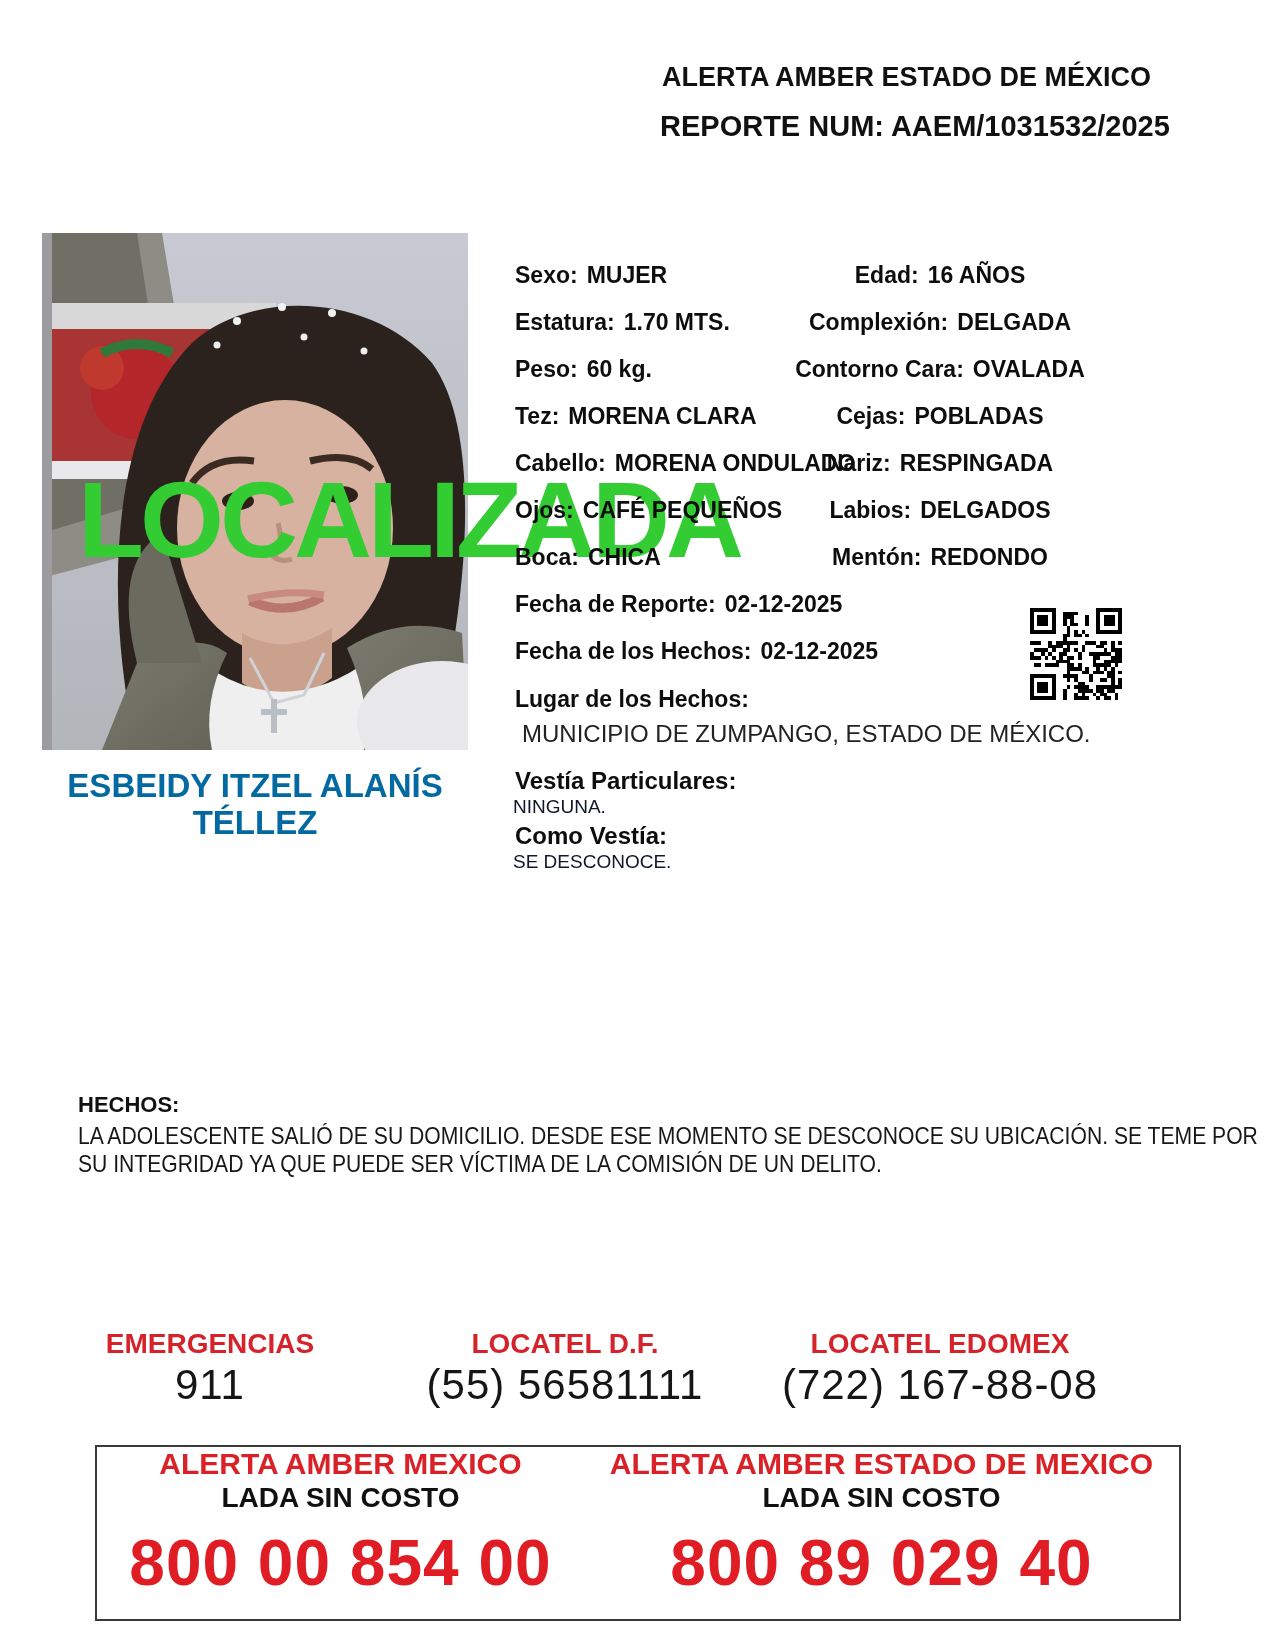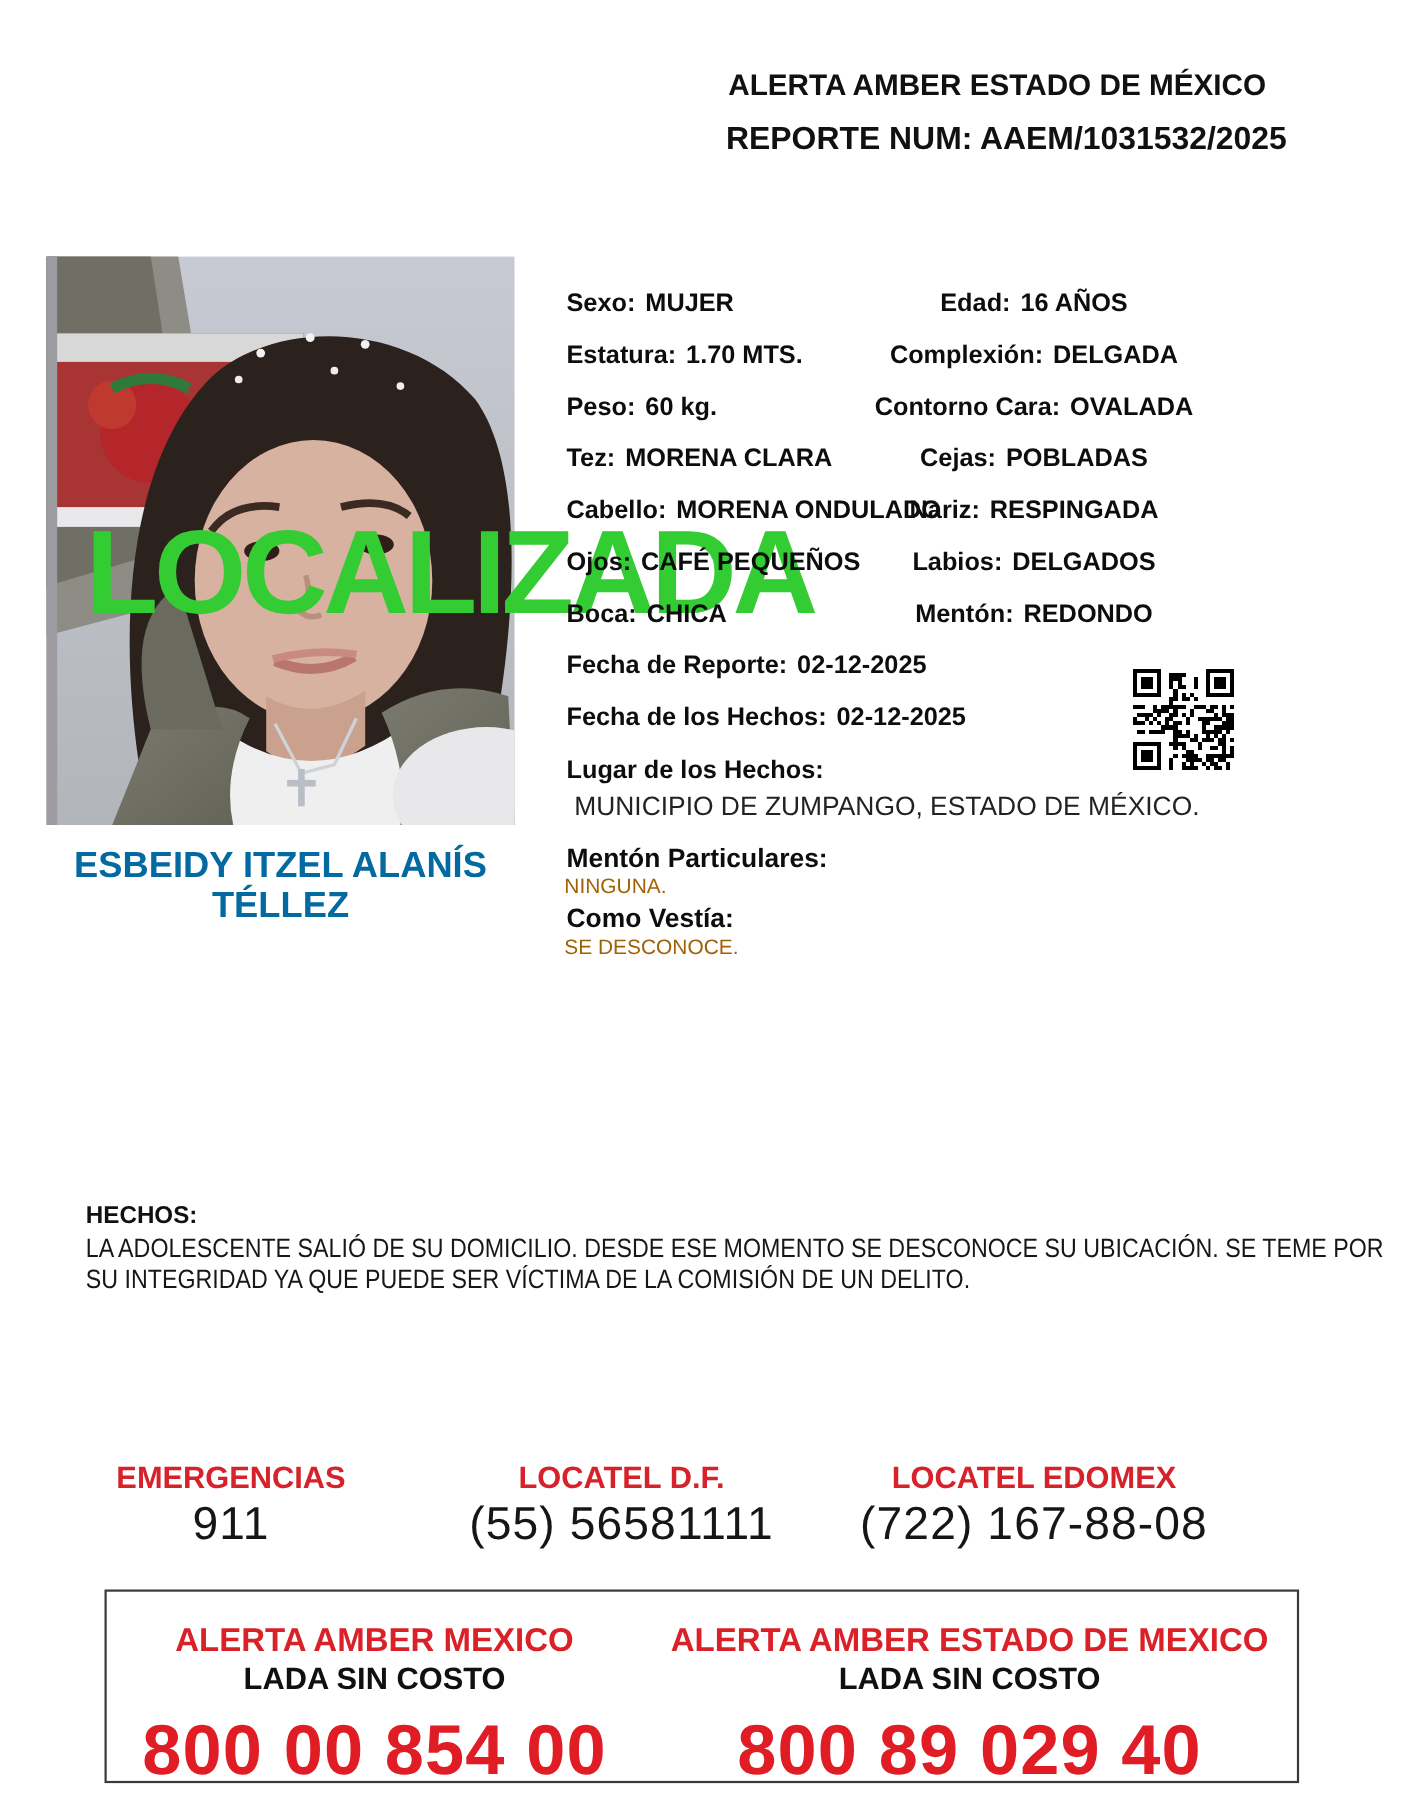--- a/index.html
+++ b/index.html
@@ -26,34 +26,34 @@
   .person-name{position:absolute;left:30px;top:768px;width:450px;z-index:6;text-align:center;
     font-size:33px;font-weight:700;color:#0369a1;line-height:1.12;}
   
   .detail{position:absolute;z-index:10;font-weight:700;font-size:23px;color:#0d0d0d;white-space:nowrap;}
   .detail .val{margin-left:9px;}
   .pair-row{position:absolute;left:0;top:0;width:1275px;z-index:10;}
   .pair-left{position:absolute;left:515px;font-weight:700;font-size:23px;white-space:nowrap;color:#0d0d0d;}
   .pair-left .val,.pair-right .val{margin-left:9px;}
   .pair-right{position:absolute;left:765px;width:350px;text-align:center;font-weight:700;font-size:23px;white-space:nowrap;color:#0d0d0d;}
   .place-value{position:absolute;left:522px;top:720px;z-index:10;font-size:24px;color:#222;white-space:nowrap;}
-  .small-plain{position:absolute;z-index:10;font-size:19px;color:#a16207;}
+  .small-plain{position:absolute;z-index:10;font-size:19px;color:#0f172a;}
   .qr{position:absolute;left:1030px;top:606px;width:92px;height:96px;z-index:10;}
   
   .hechos-label{position:absolute;left:78px;top:1092px;font-size:22px;font-weight:700;}
   .hechos-text{position:absolute;left:78px;top:1122px;font-size:24px;line-height:28px;color:#171717;
     transform:scaleX(.88);transform-origin:0 0;white-space:nowrap;}
   
   .contact-col{position:absolute;top:1328px;text-align:center;z-index:2;}
   .contact-label{font-size:28px;font-weight:700;color:#d6232b;letter-spacing:0px;}
   .contact-number{font-size:42px;font-weight:400;color:#161616;margin-top:1px;letter-spacing:1px;}
   
   .footer-box{position:absolute;left:95px;top:1445px;width:1086px;height:176px;border:2px solid #3a3a3a;
     display:flex;box-sizing:border-box;}
-  .footer-col{flex:0 0 45%;text-align:center;padding-top:28px;}
+  .footer-col{flex:0 0 45%;text-align:center;padding-top:0;}
   .footer-col.right{flex:0 0 55%;}
   .footer-title{font-size:30px;font-weight:700;color:#da2128;letter-spacing:0;}
   .footer-sub{font-size:28px;font-weight:700;color:#101010;margin-top:1px;}
   .footer-number{font-size:64px;font-weight:700;color:#e01d24;margin-top:12px;letter-spacing:1px;}
 </style>
 </head>
 <body>
 
 <div class="page">
 
@@ -158,21 +158,21 @@
   <div class="detail" style="left:515px;top:591px;">
     <span>Fecha de Reporte:</span><span class="val">02-12-2025</span>
   </div>
   <div class="detail" style="left:515px;top:638px;">
     <span>Fecha de los Hechos:</span><span class="val">02-12-2025</span>
   </div>
 
   <div class="detail" style="left:515px;top:686px;">Lugar de los Hechos:</div>
   <div class="place-value">MUNICIPIO DE  ZUMPANGO, ESTADO DE MÉXICO.</div>
 
-  <div class="detail" style="left:515px;top:767px;font-size:24px;">Mentón Particulares:</div>
+  <div class="detail" style="left:515px;top:767px;font-size:24px;">Vestía Particulares:</div>
   <div class="small-plain" style="left:513px;top:796px;">NINGUNA.</div>
 
   <div class="detail" style="left:515px;top:822px;font-size:24px;">Como Vestía:</div>
   <div class="small-plain" style="left:513px;top:851px;">SE DESCONOCE.</div>
 
   <div class="qr">
     <svg id="qr-svg" width="92" height="96" viewBox="0 0 25 25" shape-rendering="crispEdges">
         <rect x="0" y="0" width="25" height="25" fill="#fff"></rect>
         <rect x="0" y="0" width="7" height="7" fill="#000"></rect>
         <rect x="1" y="1" width="5" height="5" fill="#fff"></rect>

